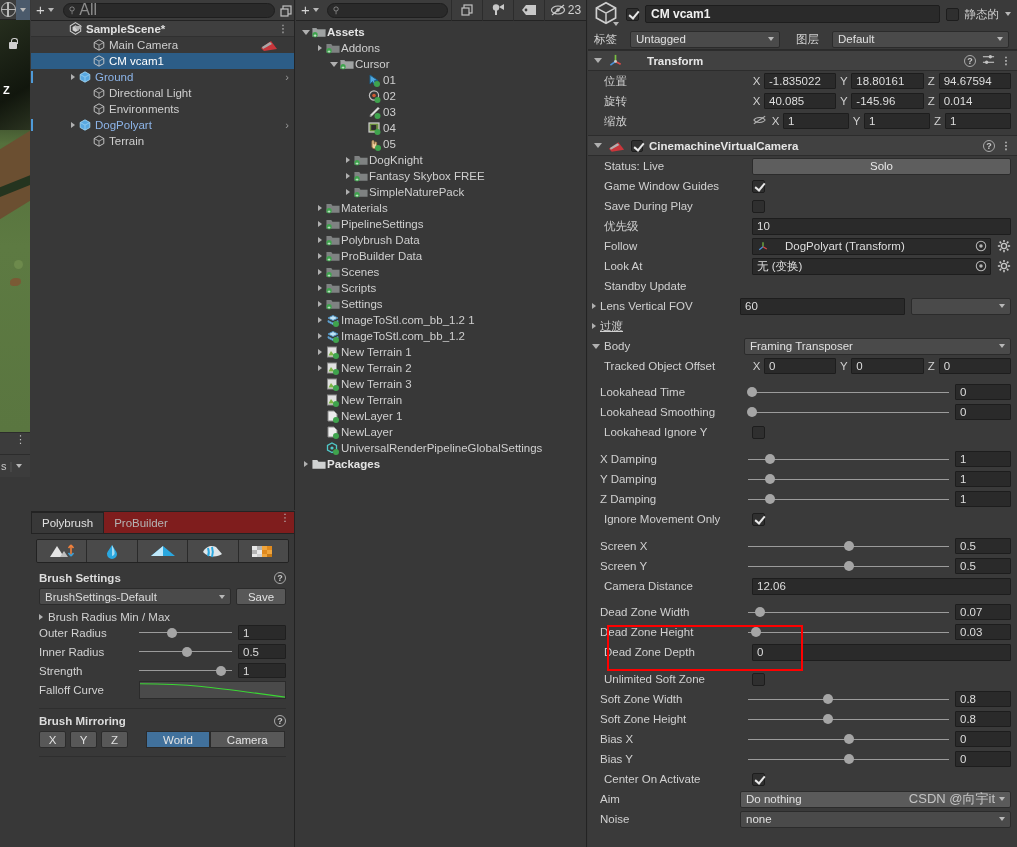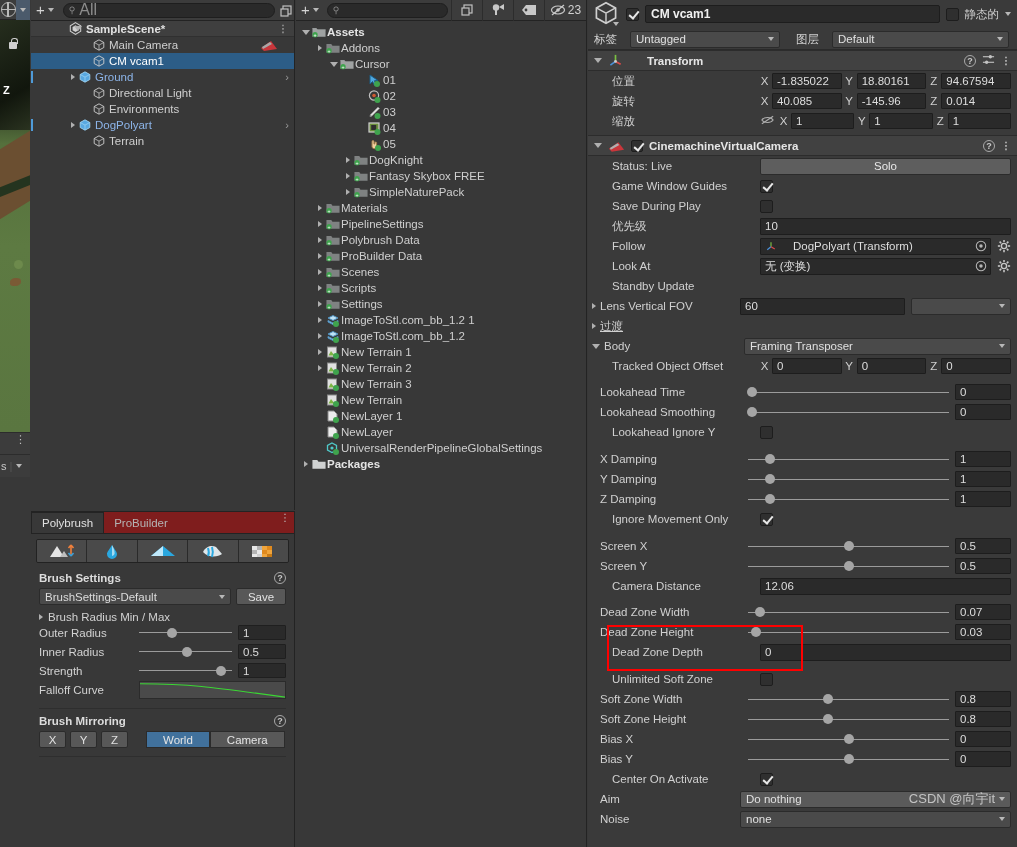--- a/index.html
+++ b/index.html
@@ -97,21 +97,21 @@
   .insp-hd{height:50px;background:#3a3a3a;border-bottom:1px solid #2a2a2a;padding:4px 6px 0 6px;}
   .ih-row1{display:flex;align-items:center;gap:6px;height:20px;}
   .ih-row2{display:flex;align-items:center;gap:6px;height:20px;margin-top:5px;}
   .chk{width:13px;height:13px;background:#2f2f2f;border:1px solid #1d1d1d;border-radius:2px;position:relative;flex:none;}
   .chk.on:after{content:"";position:absolute;left:3.5px;top:0.5px;width:4px;height:8px;border:solid #e8e8e8;border-width:0 2px 2px 0;transform:rotate(40deg);}
   .namefield{flex:1;height:18px;background:#2a2a2a;border:1px solid #1d1d1d;border-radius:2px;color:#f0f0f0;font-weight:bold;font-size:12px;display:flex;align-items:center;padding-left:5px;}
   .lbl-cn{color:#d0d0d0;font-size:11.5px;}
   .ddsm{height:17px;background:#4a4a4a;border:1px solid #2b2b2b;border-radius:2px;display:flex;align-items:center;justify-content:space-between;padding:0 5px;font-size:11.5px;color:#e0e0e0;}
   .comp-hd{height:21px;display:flex;align-items:center;gap:6px;background:#414141;border-top:1px solid #2c2c2c;border-bottom:1px solid #2c2c2c;padding:0 6px;font-weight:bold;color:#e6e6e6;font-size:11.5px;}
   .comp-hd .sp{flex:1;}
-  .field-row{display:flex;align-items:center;height:20px;padding-left:24px;font-size:11.5px;color:#d0d0d0;}
+  .field-row{display:flex;align-items:center;height:20px;padding-left:16px;font-size:11.5px;color:#d0d0d0;}
   .fr-lab{width:148px;flex:none;}
   .xyz{display:flex;align-items:center;flex:1;gap:3px;padding-right:6px;}
   .xyz .ax{color:#d0d0d0;font-size:11.5px;width:9px;text-align:center;}
   .xyz .tf{flex:1;height:16px;background:#2a2a2a;border:1px solid #1d1d1d;border-radius:1px;color:#dedede;font-size:11.5px;display:flex;align-items:center;padding-left:4px;}
   .wide{flex:1;margin-right:6px;height:17px;background:#2a2a2a;border:1px solid #1d1d1d;border-radius:1px;color:#dedede;display:flex;align-items:center;padding-left:4px;font-size:11.5px;}
   .objfield{flex:1;margin-right:6px;height:17px;background:#2a2a2a;border:1px solid #1d1d1d;border-radius:1px;color:#dedede;display:flex;align-items:center;padding-left:4px;font-size:11.5px;gap:16px;position:relative;}
   .objfield .picker{position:absolute;right:1px;top:1px;width:16px;height:13px;display:flex;align-items:center;justify-content:center;}
   .gear{width:14px;height:14px;flex:none;margin-right:6px;}
   .wide-dd{flex:1;margin-right:6px;height:17px;background:#4a4a4a;border:1px solid #2b2b2b;border-radius:2px;display:flex;align-items:center;justify-content:space-between;padding:0 5px;color:#e0e0e0;font-size:11.5px;}
   .solo{flex:1;margin-right:6px;height:17px;background:#5e5e5e;border:1px solid #2b2b2b;border-radius:2px;display:flex;align-items:center;justify-content:center;color:#e8e8e8;font-size:11.5px;}

